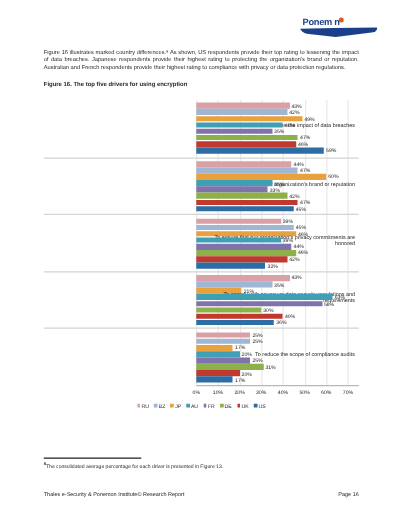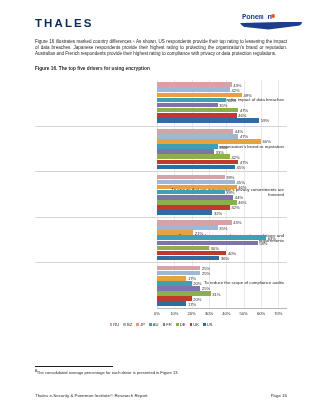--- a/index.html
+++ b/index.html
@@ -13,21 +13,21 @@
   }
   .page{position:absolute;inset:0;padding:0;}
 
   
   .header{position:absolute;left:0;top:0;width:320px;height:34px;}
   .thales{
     position:absolute;left:35px;top:17px;
     font-size:11.5px;font-weight:bold;letter-spacing:2.1px;
     color:#0a2b5e;font-family:"Liberation Sans", sans-serif;
   }
-  .ponemon-wrap{position:absolute;right:18px;top:13px;width:62px;height:17px;font-family:Liberation Mono, monospace;}
+  .ponemon-wrap{position:absolute;right:18px;top:13px;width:62px;height:17px;}
   .ponemon-text{
     position:absolute;left:2px;top:0;font-size:7.4px;font-weight:bold;
     color:#1b3f8b;letter-spacing:-0.2px;
   }
   .ponemon-dot{
     position:absolute;left:30.5px;top:1.4px;width:4.1px;height:4.1px;
     border-radius:50%;background:#e05a1e;
   }
   .ponemon-swoosh{
     position:absolute;left:0px;top:8.5px;width:62px;height:8px;
@@ -111,21 +111,20 @@
     display:flex;justify-content:space-between;
     font-size:4.4px;color:#231f20;
   }
 </style>
 </head>
 <body>
 
 <div class="page">
 
   <div class="header">
-    <div class="thales">THALES</div>
     <div class="ponemon-wrap">
       <div class="ponemon-text">Ponem n</div>
       <div class="ponemon-dot"></div>
       <div class="ponemon-swoosh"></div>
     </div>
   </div>
 
   <div class="intro">Figure 16 illustrates marked country differences.⁸ As shown, US respondents provide their top rating to lessening the impact of data breaches.  Japanese respondents provide their highest rating to protecting the organization’s brand or reputation. Australian and French respondents provide their highest rating to compliance with privacy or data protection regulations.</div>
   <div class="fig-title">Figure 16. The top five drivers for using encryption</div>
 

